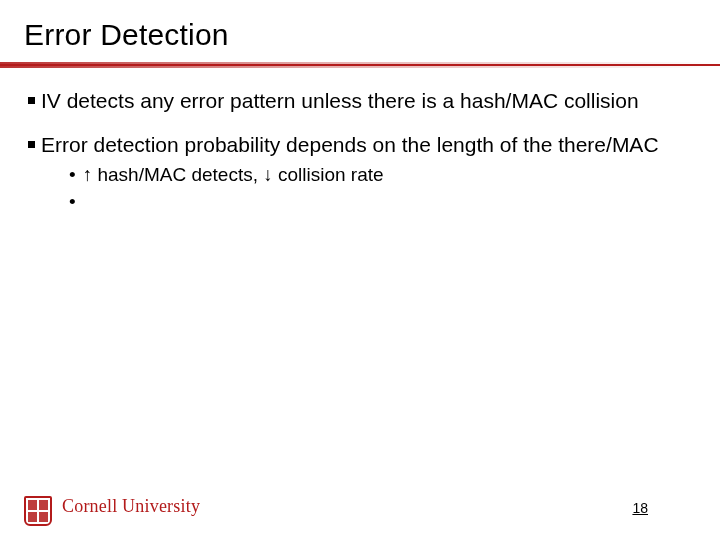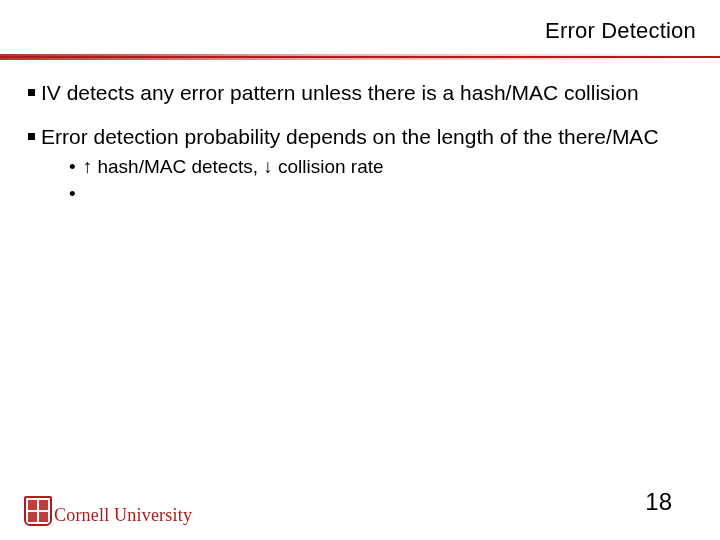--- a/index.html
+++ b/index.html
@@ -1,43 +1,43 @@
 <!DOCTYPE html>
 <html><head>
 <meta charset="utf-8">
 <style>
   * { margin: 0; padding: 0; box-sizing: border-box; }
   html, body { width: 720px; height: 540px; font-family: Arial, Helvetica, sans-serif; background: #fff; color: #000; }
   .slide { position: relative; width: 720px; height: 540px; }
   .title-area { padding: 18px 24px 8px 24px; }
-  .title { font-size: 22px; font-weight: 400; letter-spacing: 0.2px; text-align: right; }
+  .title { font-size: 30px; font-weight: 400; letter-spacing: 0.2px; }
   .rule-wrap { position: relative; height: 10px; margin: 4px 0 12px 0; }
   .rule-base { height: 2px; background: #b31b1b; width: 100%; }
   .rule-fade {
     position: absolute; top: -2px; left: 0; height: 6px; width: 100%;
     background: linear-gradient(to right, rgba(179,27,27,0.9) 0%, rgba(179,27,27,0.35) 45%, rgba(179,27,27,0) 100%);
   }
   .content { padding: 2px 36px 0 28px; }
   .lvl1 { list-style: none; margin: 0; padding: 0; }
   .lvl1 > li { display: flex; gap: 6px; margin-bottom: 18px; font-size: 21px; line-height: 1.22; }
   .sq { flex: 0 0 auto; width: 7px; height: 7px; background: #000; margin-top: 9px; }
   .sub { list-style: none; margin: 6px 0 0 28px; padding: 0; }
   .sub > li { display: flex; gap: 7px; margin-bottom: 2px; font-size: 19px; line-height: 1.3; }
   .dot { flex: 0 0 auto; margin-top: 0; font-size: 19px; }
   .sup { font-size: 0.62em; vertical-align: super; }
   .footer { position: absolute; left: 0; right: 0; bottom: 10px; height: 48px; }
-  .logo { position: absolute; left: 24px; bottom: 4px; display: flex; align-items: flex-end; gap: 2px; }
+  .logo { position: absolute; left: 24px; bottom: 4px; display: flex; align-items: flex-start; gap: 10px; }
   .shield {
     width: 28px; height: 30px; border: 2px solid #b31b1b; display: grid;
     grid-template-columns: 1fr 1fr; grid-template-rows: 1fr 1fr; gap: 2px; padding: 2px;
     border-radius: 2px 2px 6px 6px;
   }
   .shield span { background: #b31b1b; opacity: 0.85; }
   .cu-name { font-family: Georgia, 'Times New Roman', serif; font-size: 18px; color: #b31b1b; letter-spacing: 0.2px; }
-  .pagenum { position: absolute; right: 48px; bottom: 14px; font-size: 24px; }
+  .pagenum { position: absolute; right: 72px; bottom: 14px; font-size: 14px; text-decoration: underline; }
 </style>
 </head>
 <body>
 
 <div class="slide">
   <div class="title-area">
     <h1 class="title">Error Detection</h1>
   </div>
   <div class="rule-wrap">
     <div class="rule-fade"></div>

